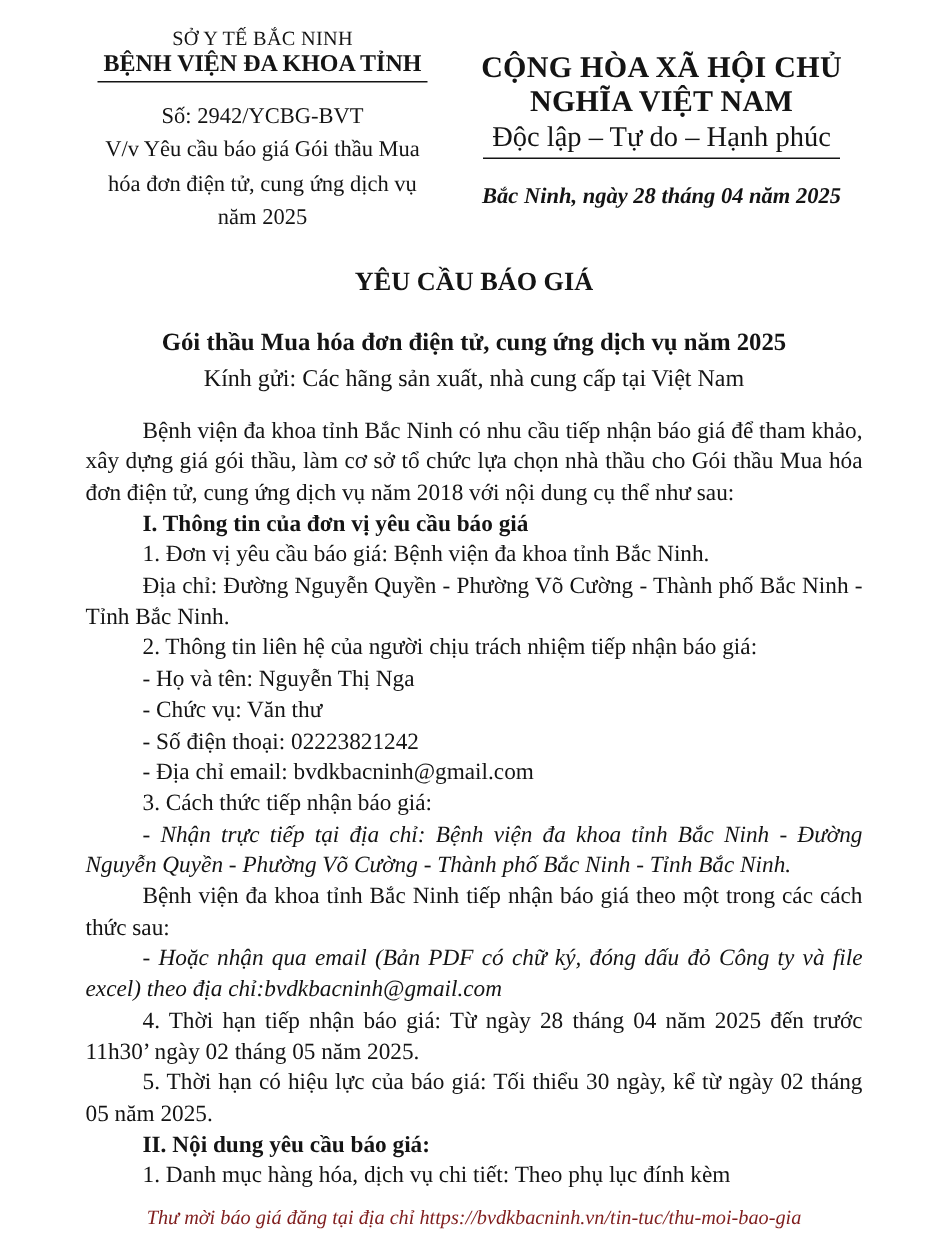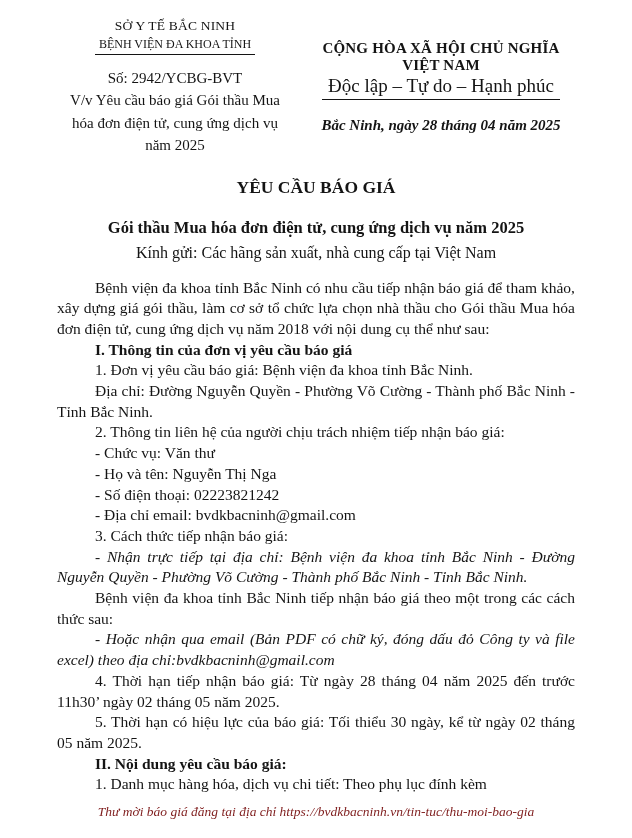--- a/index.html
+++ b/index.html
@@ -15,26 +15,26 @@
     overflow: hidden;
   }
   .content { padding: 18px 57px 0 57px; }
 
   
   .letterhead { display: flex; align-items: center; }
   .lh-left  { width: 236px; text-align: center; flex-shrink: 0; }
   .lh-right { flex: 1; text-align: center; padding-left: 14px; }
 
   .org-parent   { font-size: 13.5px; letter-spacing: .2px; }
-  .org-name     { font-size: 12px; font-weight: normal; display: inline-block;
+  .org-name     { font-size: 16px; font-weight: bold; display: inline-block;
                   border-bottom: 1.5px solid #141414; padding: 0 4px 2px 4px; }
   .doc-number   { font-size: 15px; margin-top: 15px; }
   .doc-subject  { font-size: 15px; line-height: 22.5px; margin: 2px auto 0 auto; width: 228px; }
 
-  .national-line { font-size: 15px; font-weight: bold; letter-spacing: .2px; }
+  .national-line { font-size: 20px; font-weight: bold; letter-spacing: .2px; }
   .motto-line    { font-size: 19px; font-weight: normal; display: inline-block;
                    border-bottom: 1.5px solid #141414; padding: 1px 6px 2px 6px; }
   .date-line     { font-size: 15px; font-weight: bold; font-style: italic; margin-top: 17px; }
 
   
   .title-block { text-align: center; margin-top: 20px; }
   .title-main  { font-size: 17.5px; font-weight: bold; }
   .title-sub   { font-size: 16.5px; font-weight: bold; margin-top: 20px; }
   .title-salut { font-size: 16px; margin-top: 6px; }
 
@@ -84,22 +84,22 @@
       <div class="title-sub">Gói thầu Mua hóa đơn điện tử, cung ứng dịch vụ năm 2025</div>
       <div class="title-salut">Kính gửi: Các hãng sản xuất, nhà cung cấp tại Việt Nam</div>
     </div>
 
     <div class="body-block">
       <p class="para">Bệnh viện đa khoa tỉnh Bắc Ninh có nhu cầu tiếp nhận báo giá để tham khảo, xây dựng giá gói thầu, làm cơ sở tổ chức lựa chọn nhà thầu cho Gói thầu Mua hóa đơn điện tử, cung ứng dịch vụ năm 2018 với nội dung cụ thể như sau:</p>
       <p class="para bold">I. Thông tin của đơn vị yêu cầu báo giá</p>
       <p class="para">1. Đơn vị yêu cầu báo giá: Bệnh viện đa khoa tỉnh Bắc Ninh.</p>
       <p class="para">Địa chỉ: Đường Nguyễn Quyền - Phường Võ Cường - Thành phố Bắc Ninh - Tỉnh Bắc Ninh.</p>
       <p class="para">2. Thông tin liên hệ của người chịu trách nhiệm tiếp nhận báo giá:</p>
+      <p class="para">- Họ và tên: Nguyễn Thị Nga</p>
       <p class="para">- Chức vụ: Văn thư</p>
-      <p class="para">- Họ và tên: Nguyễn Thị Nga</p>
       <p class="para">- Số điện thoại: 02223821242</p>
       <p class="para">- Địa chỉ email: bvdkbacninh@gmail.com</p>
       <p class="para">3. Cách thức tiếp nhận báo giá:</p>
       <p class="para it">- Nhận trực tiếp tại địa chỉ: Bệnh viện đa khoa tỉnh Bắc Ninh - Đường Nguyễn Quyền - Phường Võ Cường - Thành phố Bắc Ninh - Tỉnh Bắc Ninh.</p>
       <p class="para">Bệnh viện đa khoa tỉnh Bắc Ninh tiếp nhận báo giá theo một trong các cách thức sau:</p>
       <p class="para it">- Hoặc nhận qua email (Bản PDF có chữ ký, đóng dấu đỏ Công ty và file excel) theo địa chỉ:bvdkbacninh@gmail.com</p>
       <p class="para">4. Thời hạn tiếp nhận báo giá: Từ ngày 28 tháng 04 năm 2025 đến trước 11h30’ ngày 02 tháng 05 năm 2025.</p>
       <p class="para">5. Thời hạn có hiệu lực của báo giá: Tối thiểu 30 ngày, kể từ ngày 02 tháng 05 năm 2025.</p>
       <p class="para bold">II. Nội dung yêu cầu báo giá:</p>
       <p class="para">1.  Danh mục hàng hóa, dịch vụ chi tiết: Theo phụ lục đính kèm</p>

